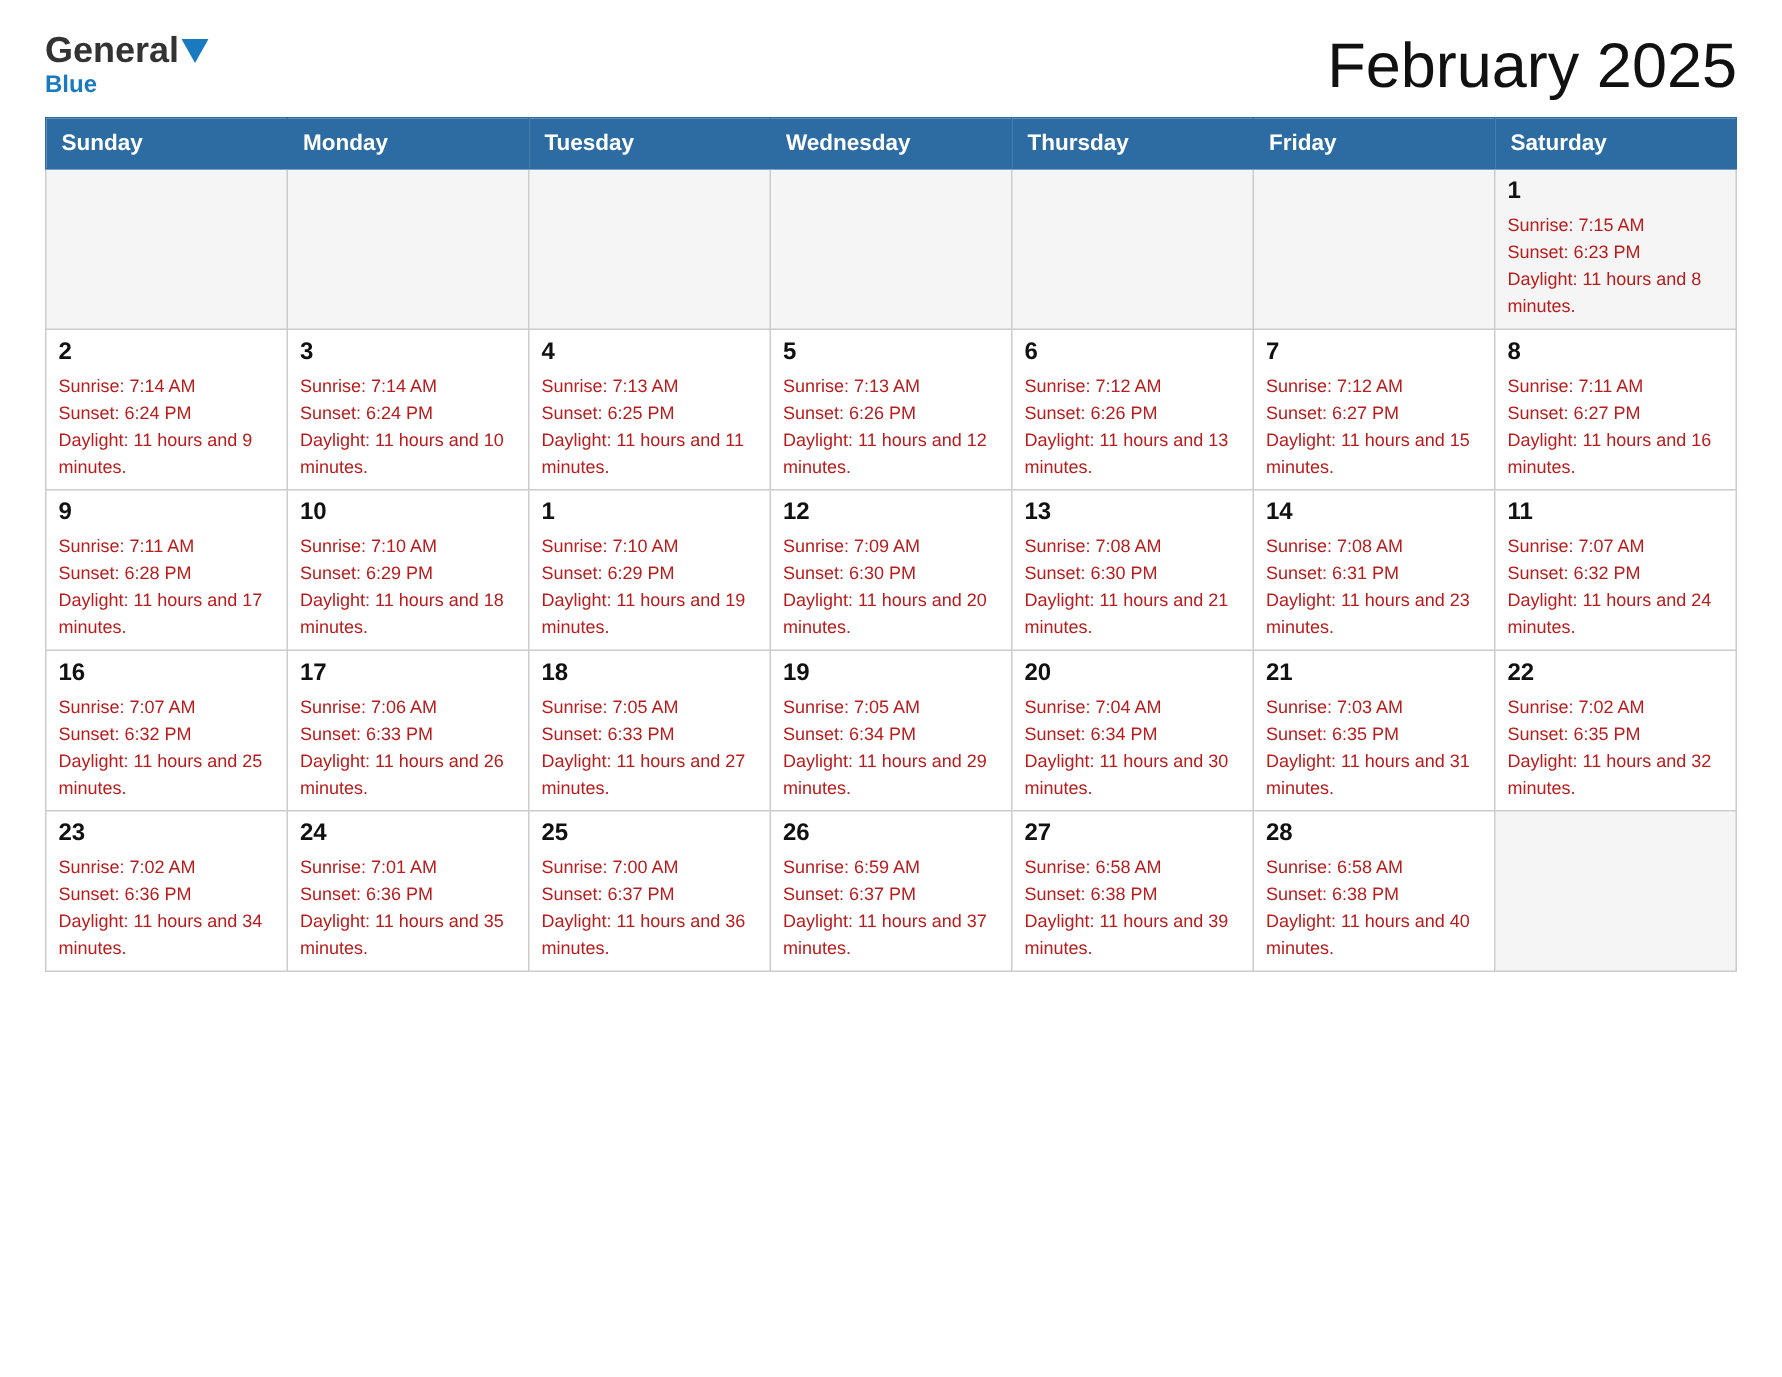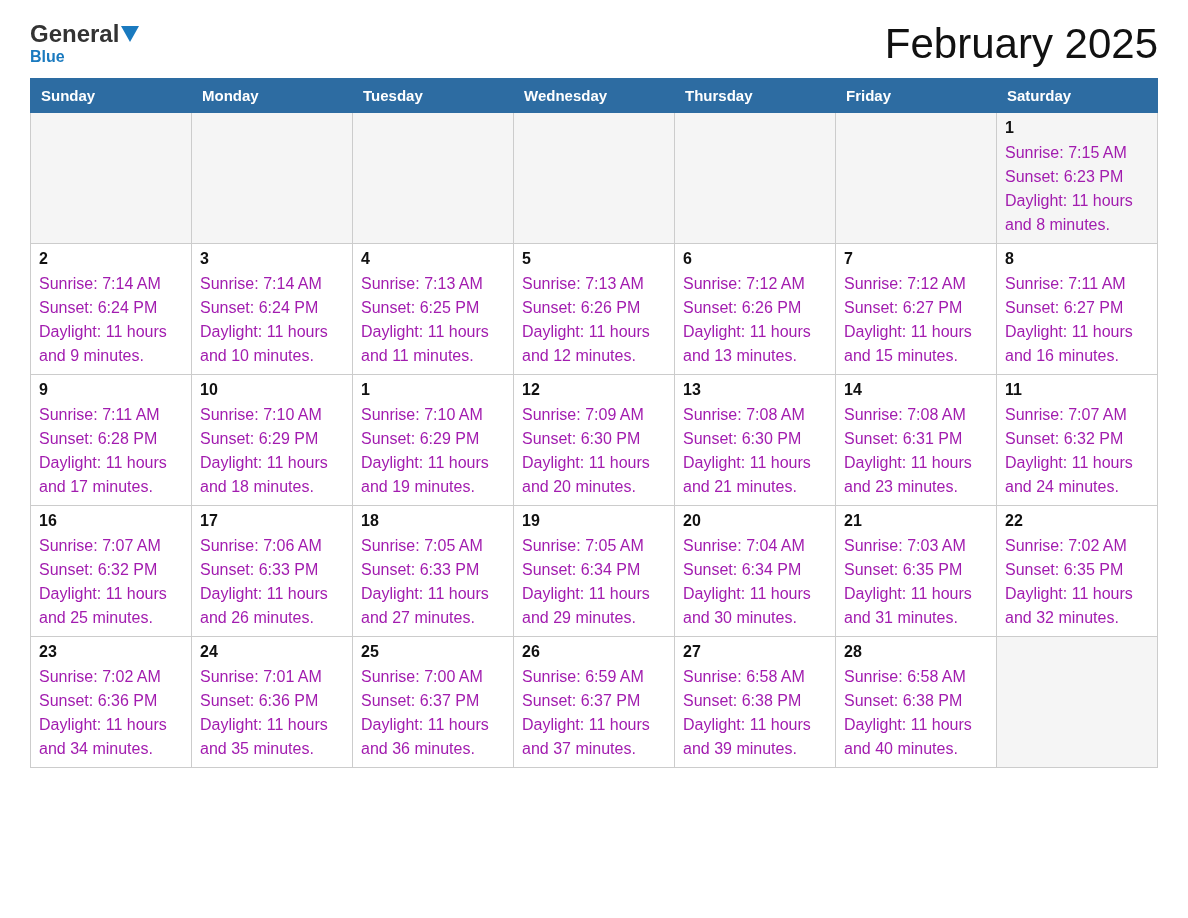--- a/index.html
+++ b/index.html
@@ -62,22 +62,22 @@
       background: #f5f5f5;
     }
     .day-number {
       font-size: 16px;
       font-weight: bold;
       color: #111;
       display: block;
       margin-bottom: 4px;
     }
     .day-info {
-      font-size: 16px;
-      color: #a21caf;
+      font-size: 12px;
+      color: #b91c1c;
       line-height: 1.5;
     }
     .empty-cell {
       background: #f5f5f5;
     }
     .calendar tbody td.empty-cell {
       background: #f5f5f5;
     }
     .logo-row {
       display: flex;

